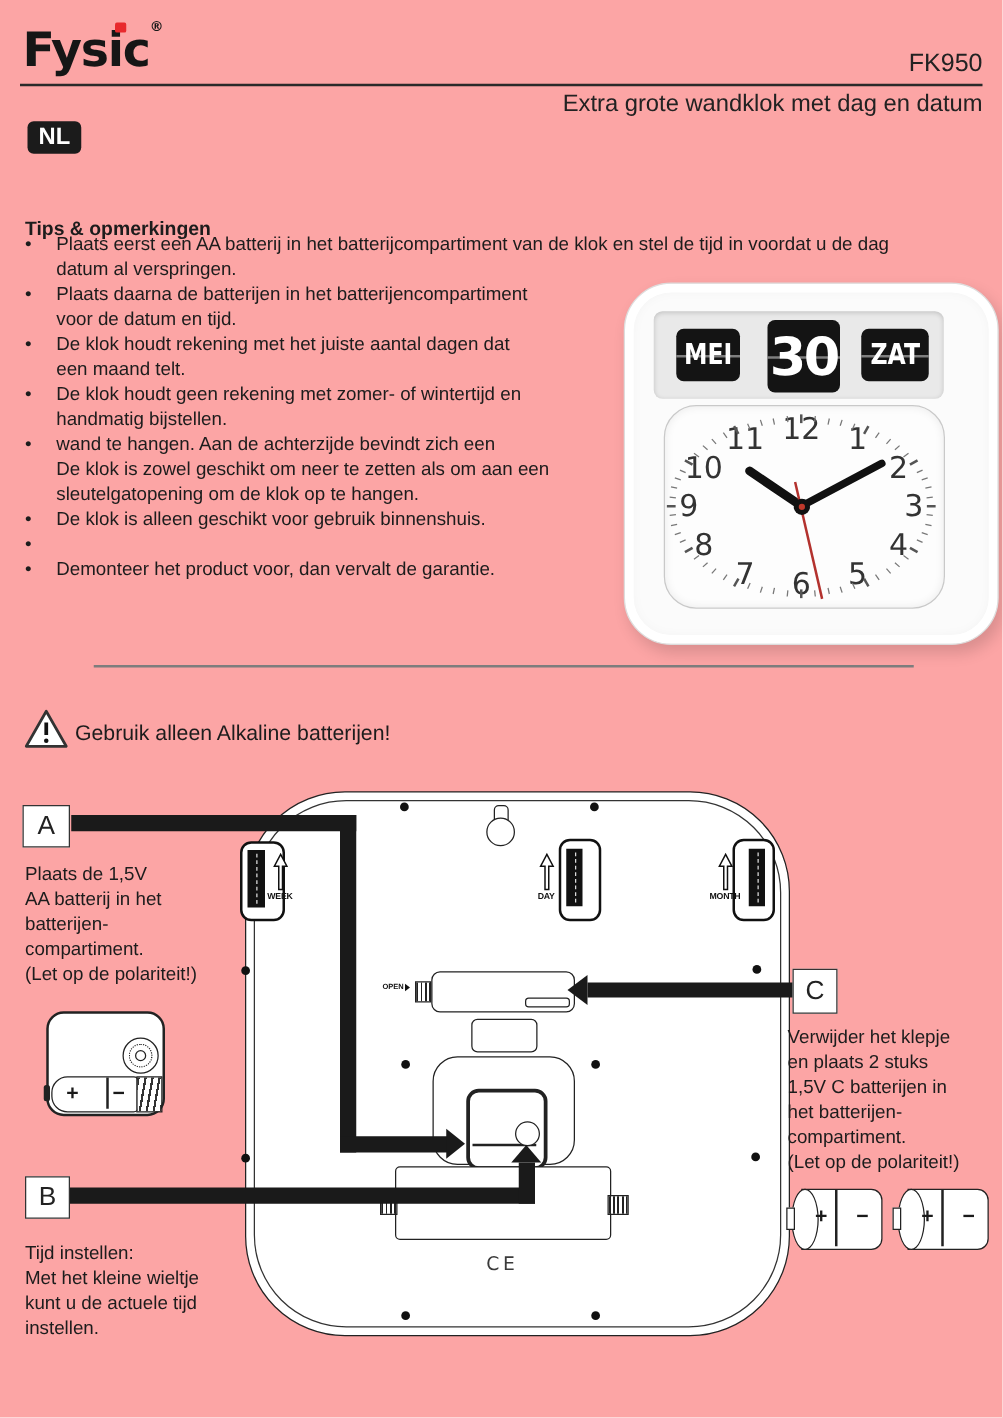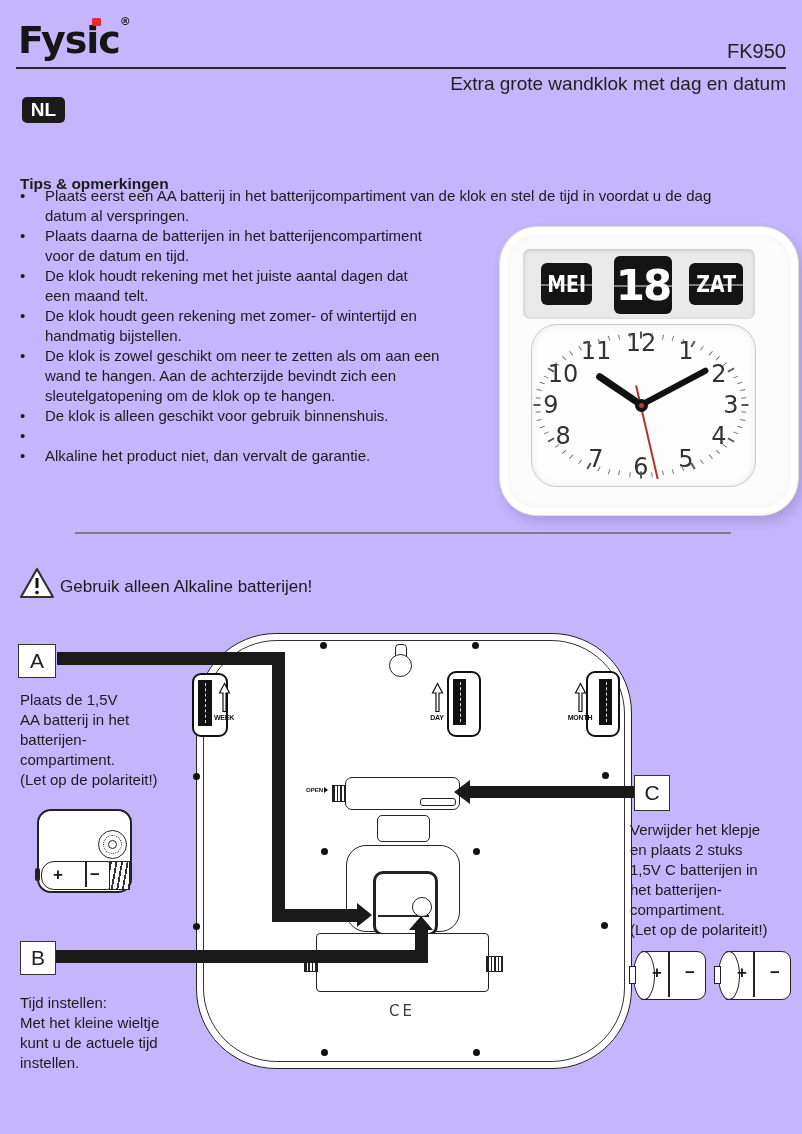--- a/index.html
+++ b/index.html
@@ -1,16 +1,16 @@
 <!DOCTYPE html>
 <html><head>
 <meta charset="utf-8">
 <style>
   html,body{margin:0;padding:0;background:#ffffff;}
-  .page{position:relative;width:802px;height:1134px;background:#c4b5fd;overflow:hidden;
+  .page{position:relative;width:802px;height:1134px;background:#fca5a5;overflow:hidden;
         font-family:"Liberation Sans",sans-serif;color:#1c1c1c;}
   .abs{position:absolute;}
 
   
   .logo{position:absolute;left:18px;top:16px;font-family:"DejaVu Sans",sans-serif;
         font-weight:bold;font-size:38px;letter-spacing:-1px;color:#161616;line-height:1;}
   .logo .reg{font-size:11px;vertical-align:28px;letter-spacing:0;}
   .idot{position:absolute;left:74px;top:2px;width:9px;height:8px;background:#e8292d;border-radius:1.5px;}
   .rule1{position:absolute;left:16px;top:67px;width:770px;height:2px;background:#2a2a2a;}
   .model{position:absolute;right:16px;top:40px;font-size:20px;color:#222;}
@@ -125,49 +125,49 @@
       <div class="brow">
         <span class="bdot">•</span>
         <div>
           <div class="tline">De klok houdt geen rekening met zomer- of wintertijd en</div>
           <div class="tline">handmatig bijstellen.</div>
         </div>
       </div>
       <div class="brow">
         <span class="bdot">•</span>
         <div>
+          <div class="tline">wand te hangen. Aan de achterzijde bevindt zich een</div>
           <div class="tline">De klok is zowel geschikt om neer te zetten als om aan een</div>
-          <div class="tline">wand te hangen. Aan de achterzijde bevindt zich een</div>
           <div class="tline">sleutelgatopening om de klok op te hangen.</div>
         </div>
       </div>
       <div class="brow">
         <span class="bdot">•</span>
         <div>
           <div class="tline">De klok is alleen geschikt voor gebruik binnenshuis.</div>
         </div>
       </div>
       <div class="brow">
         <span class="bdot">•</span>
       </div>
       <div class="brow">
         <span class="bdot">•</span>
         <div>
-          <div class="tline">Alkaline het product niet, dan vervalt de garantie.</div>
+          <div class="tline">Demonteer het product voor, dan vervalt de garantie.</div>
         </div>
       </div>
     </div>
 
   <div class="photo">
     <div class="clock-body">
       <div class="flip-recess"></div>
       <div class="flip flip-month">
           <span>MEI</span>
         </div>
-      <div class="flip flip-day">18</div>
+      <div class="flip flip-day">30</div>
       <div class="flip flip-wd">
           <span>ZAT</span>
         </div>
       <div class="dial"></div>
       <div class="hand" style="left:137.5px;top:124px;width:7px;height:54px;border-radius:4px;transform-origin:50% 100%;transform:rotate(-56deg);"></div>
       <div class="hand" style="left:138px;top:102px;width:6px;height:76px;border-radius:3px;transform-origin:50% 100%;transform:rotate(62deg);"></div>
       <div class="hand" style="left:140.2px;top:102px;width:1.6px;height:96px;background:#b3322e;transform-origin:50% 76px;transform:rotate(167deg);"></div>
       <div class="hub"></div>
       <div class="hub-red"></div>
     <span class="dnum" style="left: 186px; top: 124.306px;">1</span>

